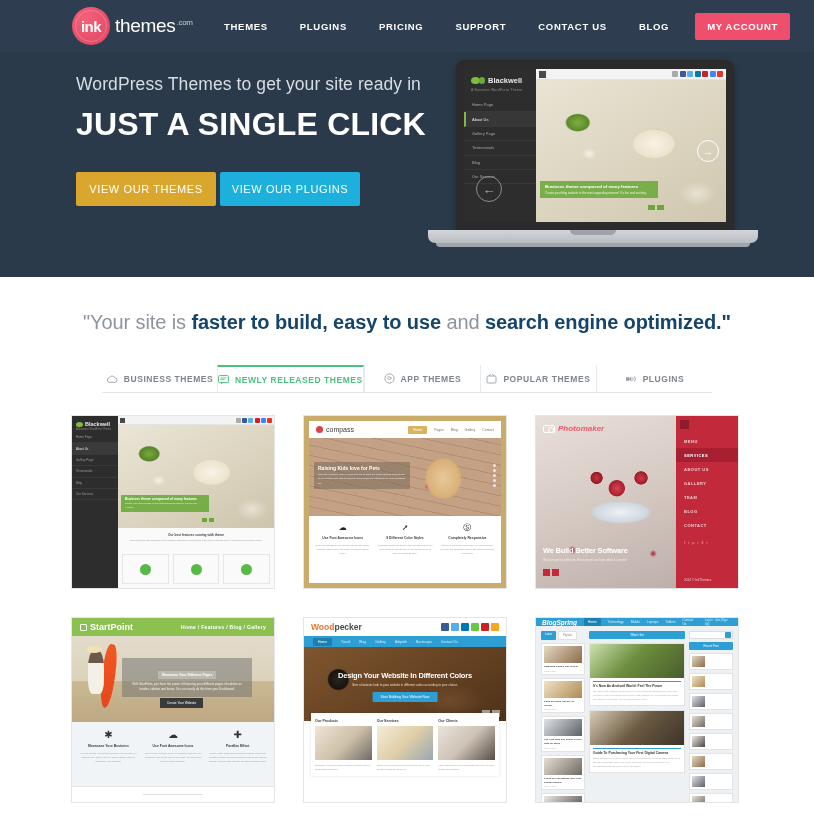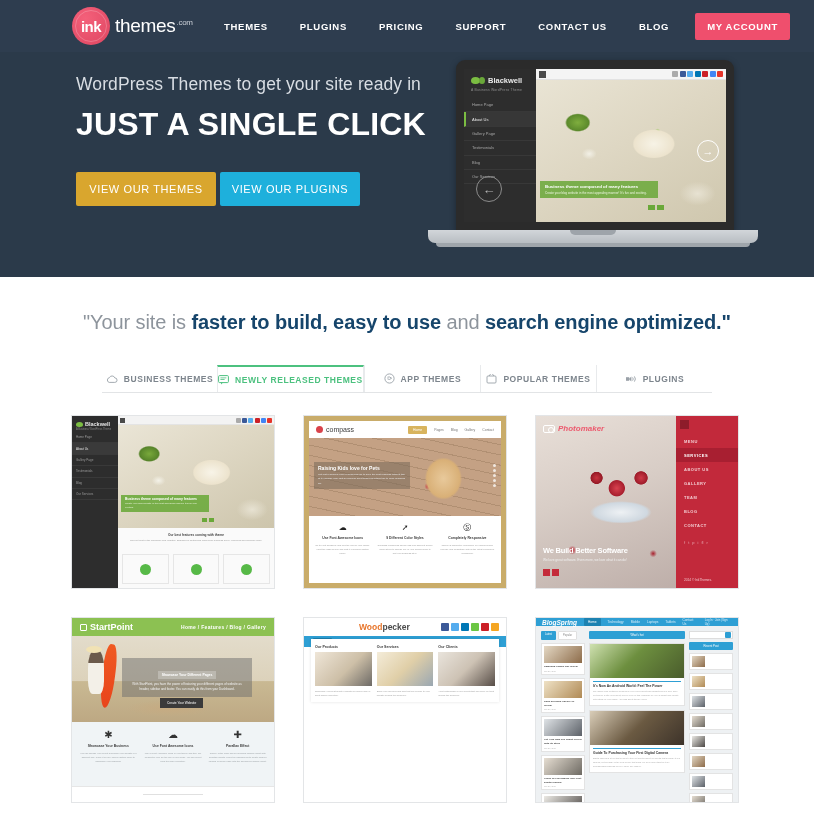--- a/index.html
+++ b/index.html
@@ -313,21 +313,21 @@
   .sp-feat{display:flex;background:#f0f4f6;padding:8px 4px;flex:1;}
   .sp-col{flex:1;text-align:center;}
   .sp-ic{font-size:10px;color:#333;line-height:1;}
   .sp-ft{font-size:3.4px;font-weight:bold;color:#3a3a3a;margin-top:4px;}
   .sp-fs{font-size:2.3px;color:#9aa0a4;line-height:1.8;margin-top:3px;padding:0 3px;}
   .sp-rule{height:16px;border-top:1px solid #e6e6e6;display:flex;align-items:center;justify-content:center;}
   .sp-rule i{display:block;width:60px;height:1px;background:#e0e0e0;}
 
   
   .wp{width:100%;height:100%;background:#fff;display:flex;flex-direction:column;overflow:hidden;}
-  .wp-head{height:18px;display:flex;align-items:center;justify-content:space-between;padding:0 7px;margin-left:48px;}
+  .wp-head{height:18px;display:flex;align-items:center;justify-content:space-between;padding:0 7px;}
   .wp-name{font-size:8.5px;font-weight:bold;}
   .wp-n1{color:#e8762c;}
   .wp-n2{color:#4a4a4a;}
   .wp-socials{display:flex;gap:2px;}
   .wp-s{width:8px;height:8px;border-radius:1px;}
   .wp-nav{height:11px;background:#2e9fd4;display:flex;align-items:center;gap:9px;padding:0 9px;}
   .wp-ni{color:#d6eefa;font-size:3.4px;}
   .wp-ni.on{background:#1c7fad;color:#fff;padding:2px 5px;border-radius:1px;}
   .wp-hero{
     height:74px;position:relative;overflow:hidden;
@@ -730,20 +730,29 @@
       </div>
       <div class="wp-nav">
         <span class="wp-ni on">Home</span>
         <span class="wp-ni">Travel</span>
         <span class="wp-ni">Blog</span>
         <span class="wp-ni">Gallery</span>
         <span class="wp-ni">Adipisth</span>
         <span class="wp-ni">Bestscape</span>
         <span class="wp-ni">Contact Us</span>
       </div>
+      <div class="wp-hero">
+        <div class="wp-h-t">Design Your Website In Different Colors</div>
+        <div class="wp-h-s">Give a fantastic look to your website in different colors according to your choice.</div>
+        <div class="wp-h-b">Start Building Your Website Now</div>
+        <div class="wp-arrows">
+          <i></i>
+          <i></i>
+        </div>
+      </div>
       <div class="wp-panel">
         <div class="wp-col">
           <div class="wp-ct">Our Products</div>
           <div class="wp-img wp-i1"></div>
           <div class="wp-cs">Showcase your best quality products on home page in great sliders collection.</div>
         </div>
         <div class="wp-col">
           <div class="wp-ct">Our Services</div>
           <div class="wp-img wp-i2"></div>
           <div class="wp-cs">Show your services and how that will expose to your website among the audience.</div>

